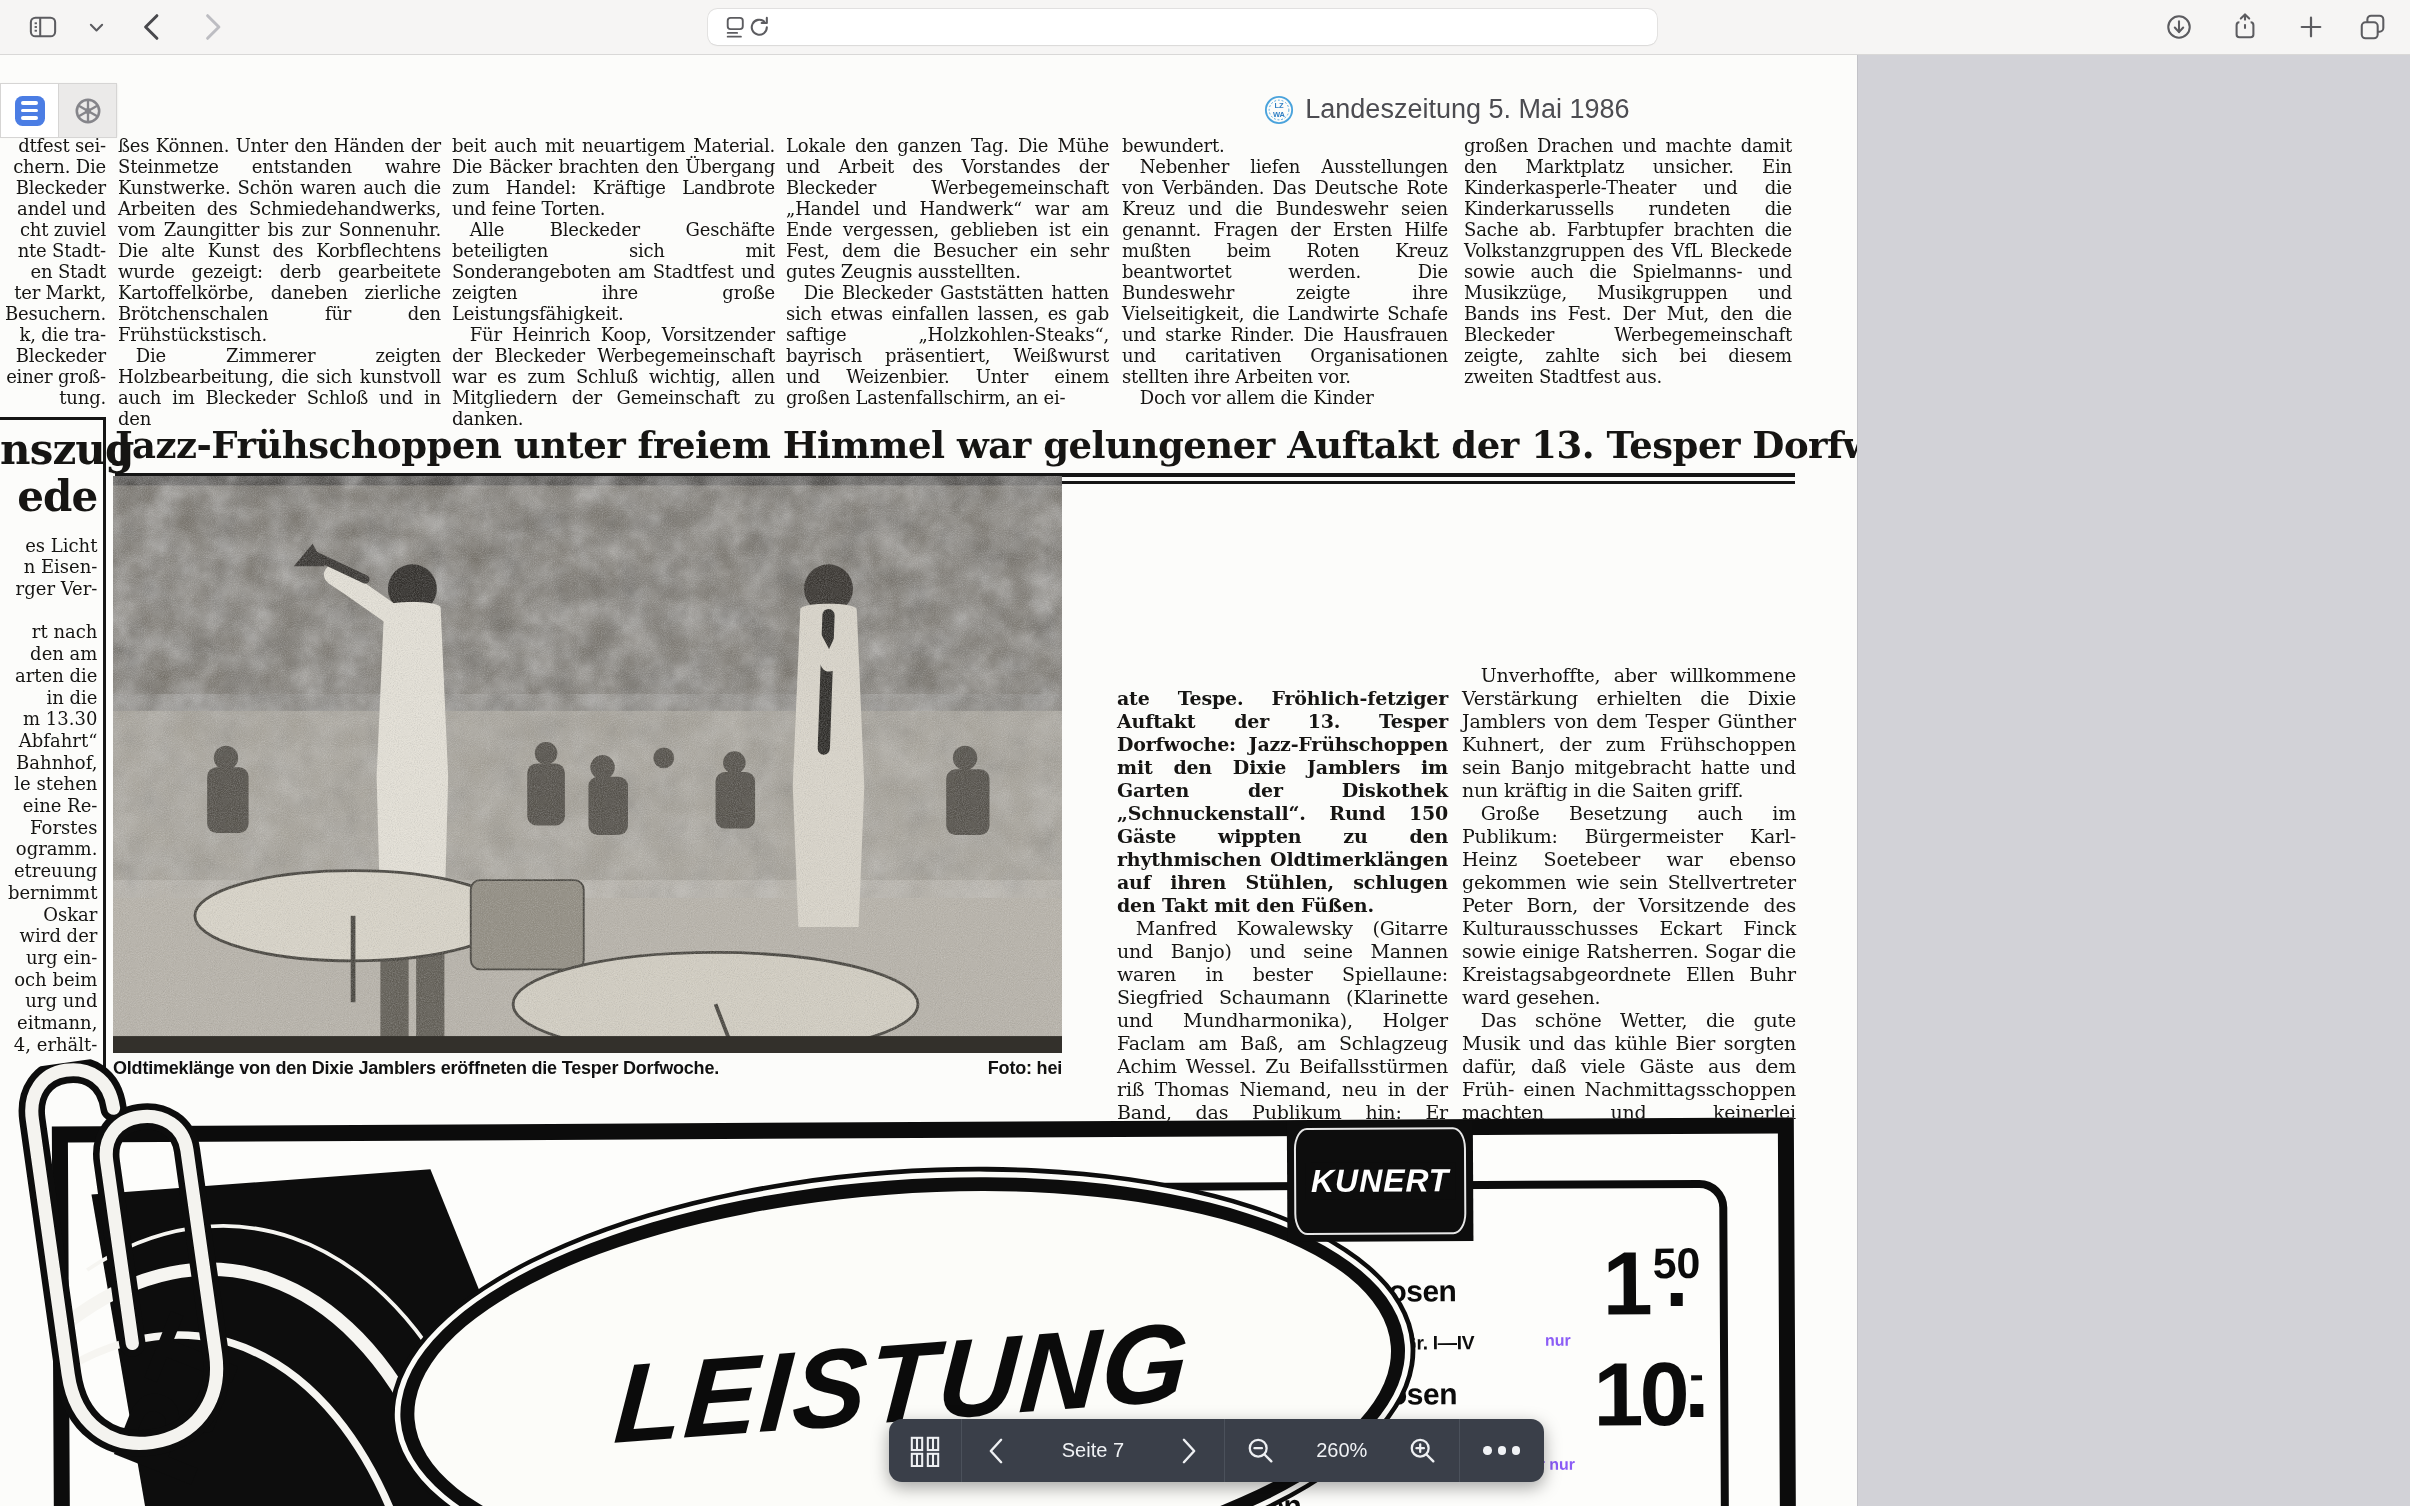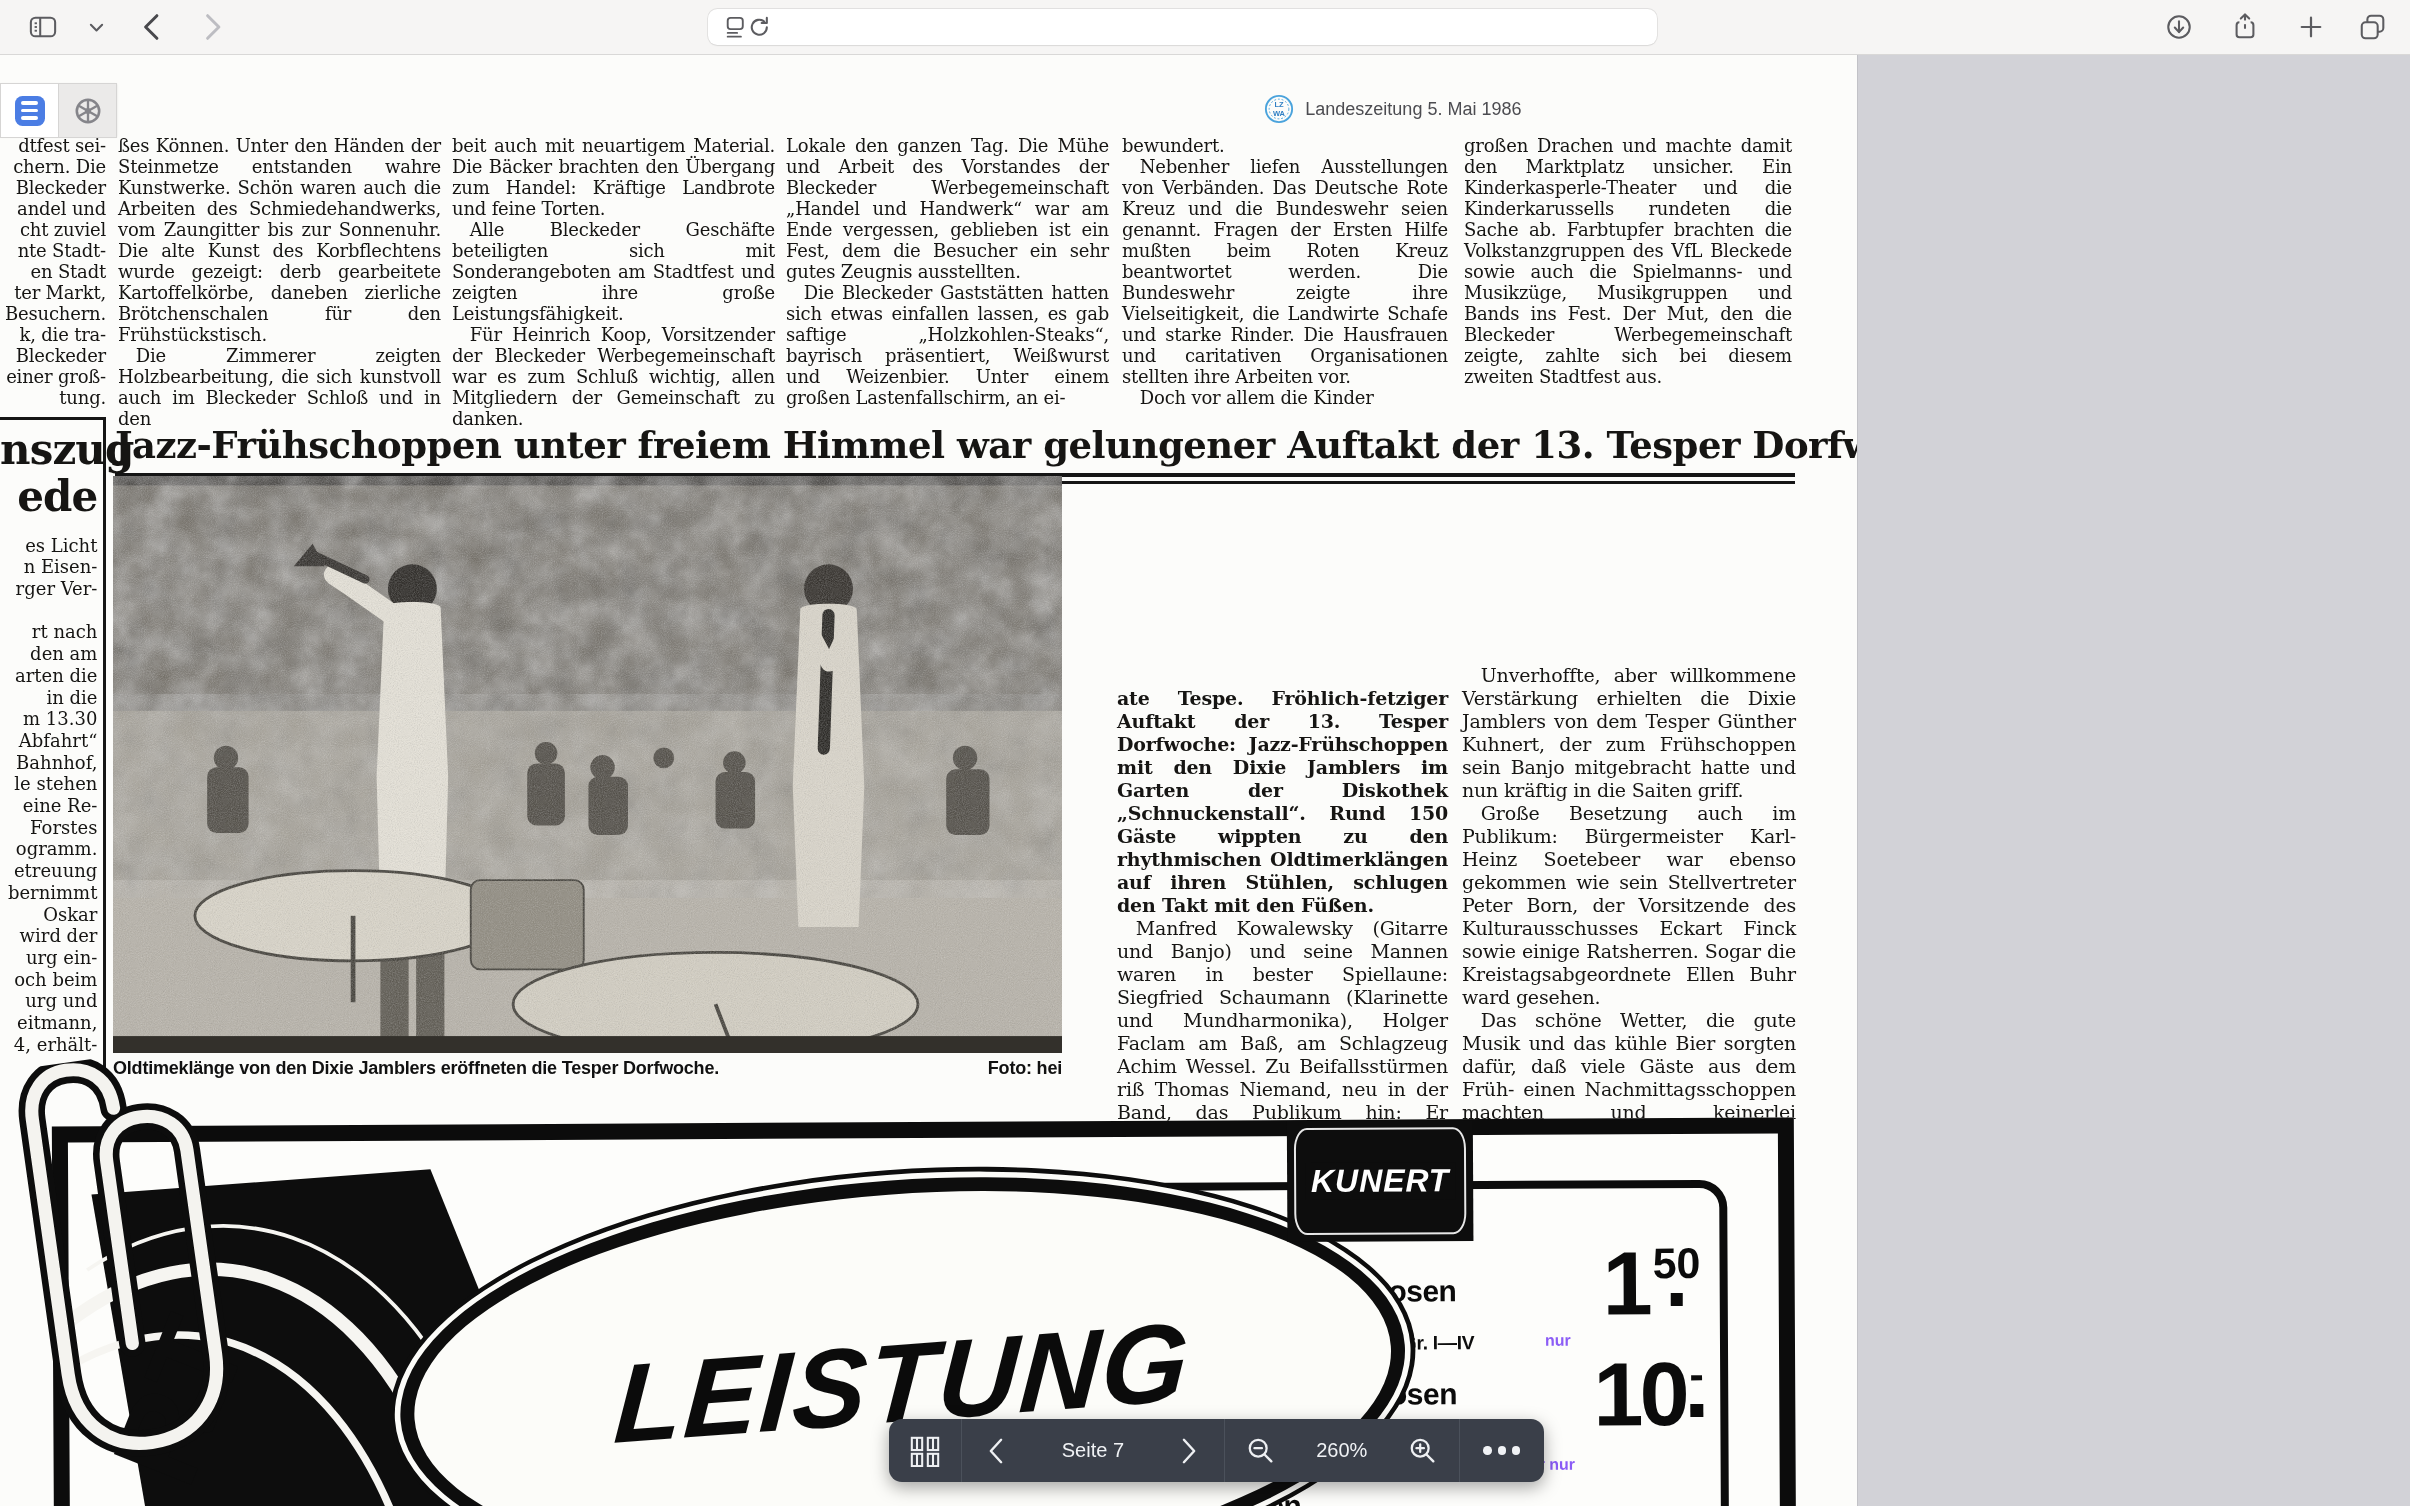--- a/index.html
+++ b/index.html
@@ -13,21 +13,21 @@
   .addr-url{flex:1;text-align:center;font-size:21px;color:#3d3d41;}
   
   .gray-panel{position:absolute;left:1857px;top:54px;width:554px;height:1453px;background:#d2d2d7;border-left:0.9px solid #c2c2c7;z-index:5;}
   .tiles{position:absolute;left:0;top:83px;height:53px;display:flex;z-index:30;box-shadow:0 0.9px 1.9px rgba(0,0,0,.12);}
   .tile{width:57px;height:53px;display:flex;align-items:center;justify-content:center;border:0.9px solid #d6d5d4;border-left:none;}
   .tile:first-child{border-left:0.9px solid #d6d5d4;background:#fff;}
   .tile.gray{background:#ebeae9;}
   .blue-icon{width:30px;height:30px;border-radius:7.5px;background:#4b7de4;display:flex;flex-direction:column;justify-content:center;gap:3.8px;align-items:center;}
   .blue-icon i{display:block;width:17px;height:3.8px;border-radius:1.9px;background:#fff;}
   .viewer-title{position:absolute;left:1264px;top:94px;display:flex;align-items:center;gap:11.3px;z-index:30;}
-  .viewer-title .t{font-size:18px;color:#4c4c51;}
+  .viewer-title .t{font-size:27px;color:#4c4c51;}
   .vtoolbar{position:absolute;left:889px;top:1419px;width:655px;height:63px;background:#3a3f49;border-radius:13px;
             display:flex;align-items:center;z-index:50;box-shadow:0 5.6px 17px rgba(0,0,0,.35);color:#eef0f3;}
   .vt-sec{display:flex;align-items:center;justify-content:center;height:100%;}
   .vt-div{width:0.9px;height:100%;background:#4b515b;}
   .vt-label{font-size:20px;color:#f0f2f5;}
   .vt-btn{display:flex;align-items:center;justify-content:center;cursor:default;}
   .dots{display:flex;gap:5.6px;}
   .dots i{width:8.5px;height:8.5px;border-radius:50%;background:#f0f2f5;display:block;}
   
   .paper{position:absolute;left:0;top:54px;width:1857px;height:1453px;background:#fcfcfa;overflow:hidden;z-index:10;

